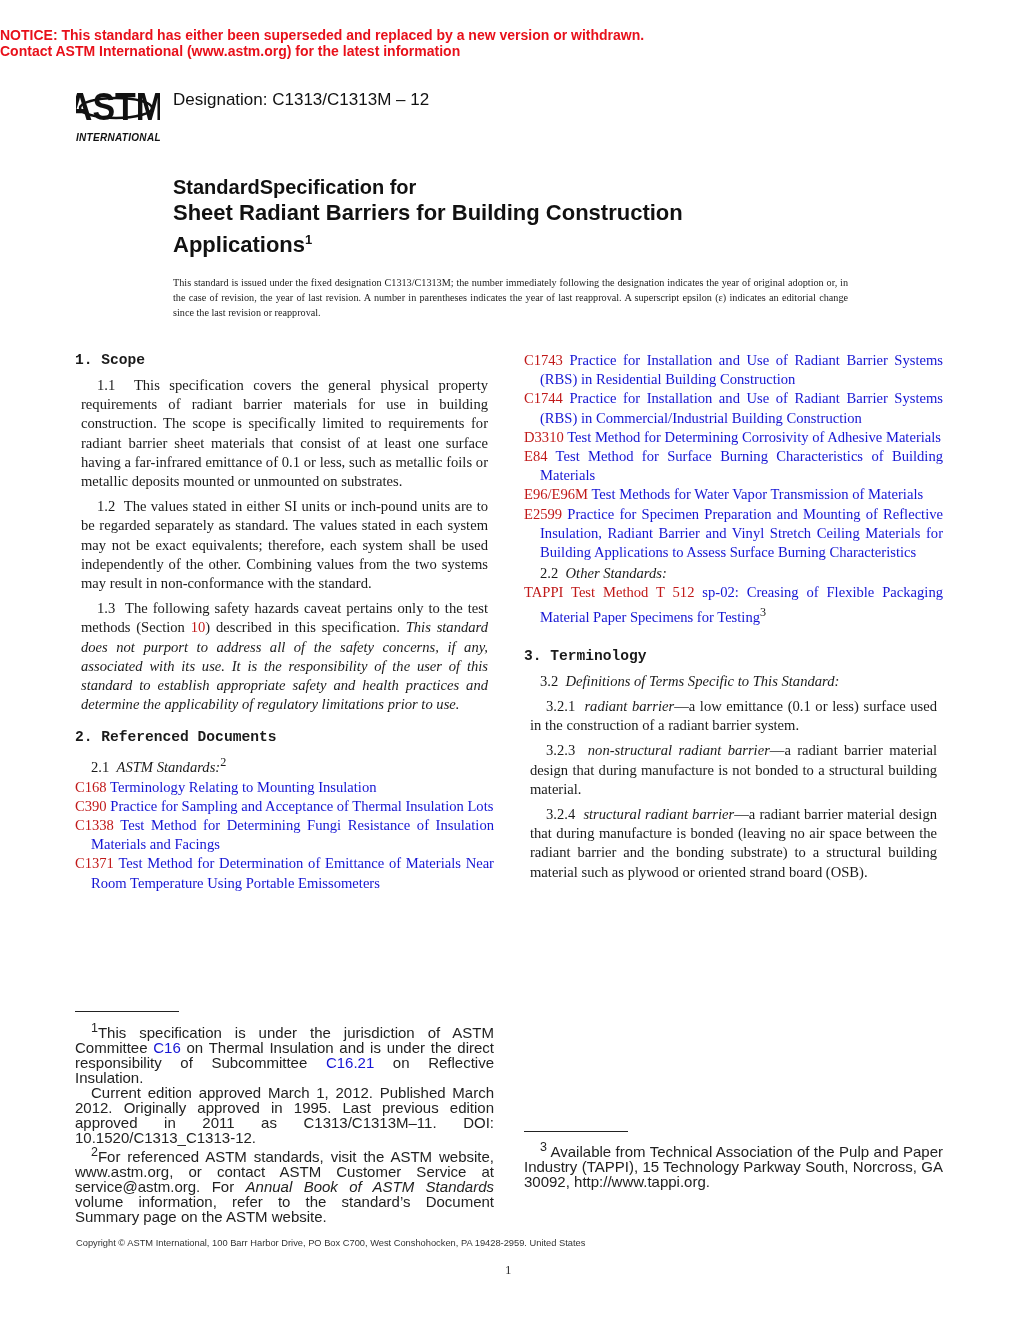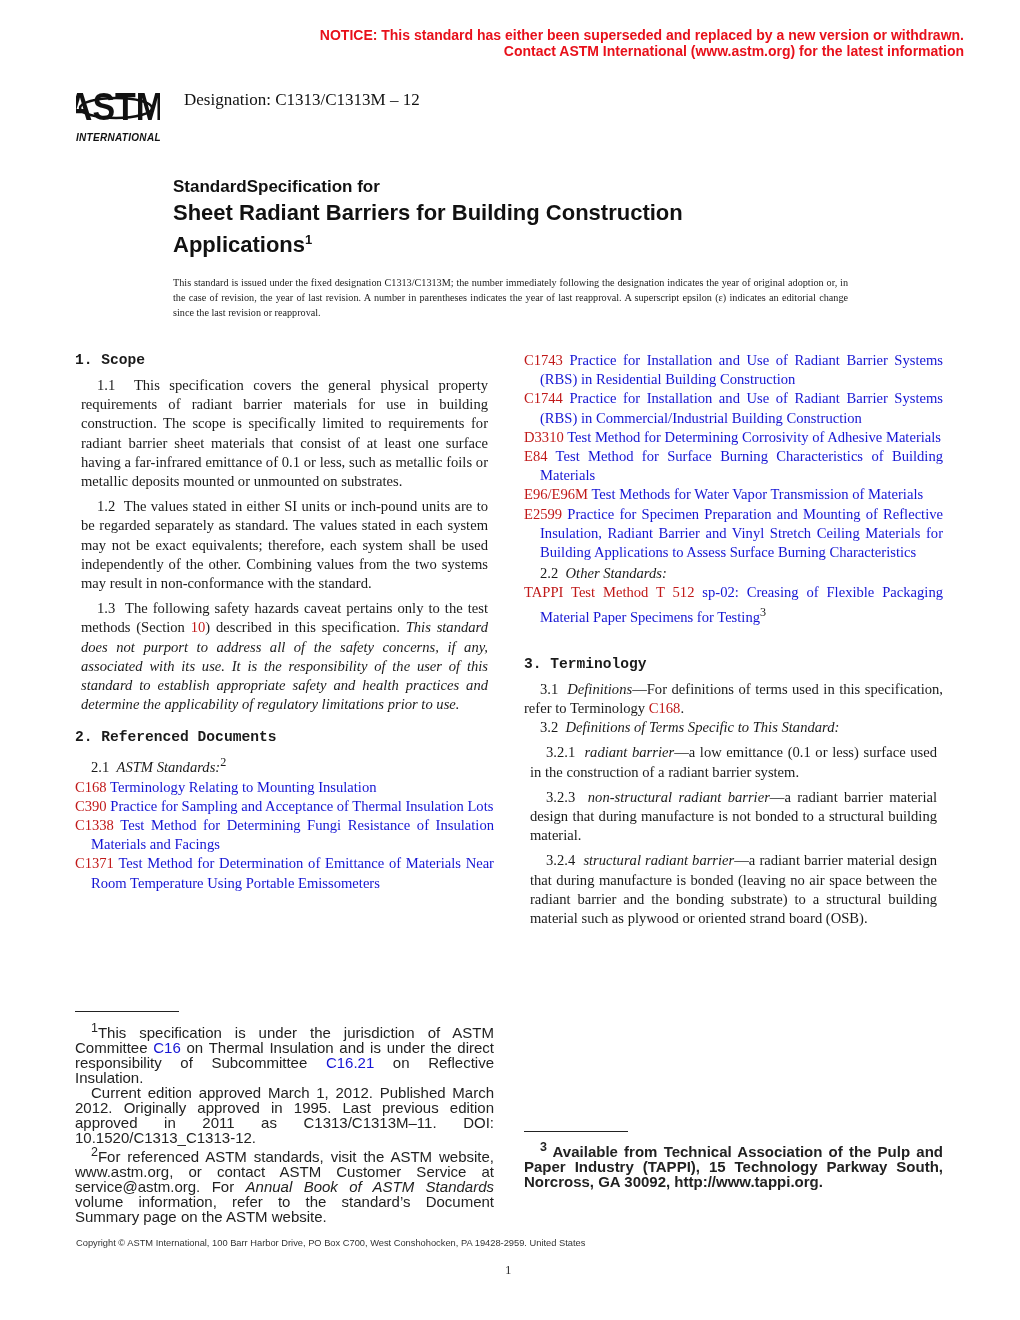--- a/index.html
+++ b/index.html
@@ -1,43 +1,43 @@
 <!DOCTYPE html>
 <html><head>
 <meta charset="utf-8">
 <style>
   html, body { margin:0; padding:0; background:#ffffff; }
   body { width:1020px; height:1320px; position:relative; overflow:hidden; color:#1a1a1a; }
-  .notice { position:absolute; top:27px; left:0; width:964px; text-align:right;
+  .notice { position:absolute; top:27px; left:0; width:964px; text-align:left;
     font-family:"Liberation Sans", sans-serif; font-weight:bold; font-size:14px; line-height:16px; color:#e8101a; }
   .logo { position:absolute; left:76px; top:80px; width:84px; height:64px; }
   .logo svg { display:block; }
   .logo-intl { position:absolute; left:0; top:52px; width:84px; text-align:center;
     font-family:"Liberation Sans", sans-serif; font-weight:bold; font-style:italic; font-size:10px; letter-spacing:0.3px; color:#111; }
-  .designation { position:absolute; left:184px; top:90px; font-family:Liberation Serif, serif; font-size:17px; color:#111; }
+  .designation { position:absolute; left:173px; top:90px; font-family:Liberation Sans, sans-serif; font-size:17px; color:#111; }
   .title { position:absolute; left:173px; top:175px; font-family:"Liberation Sans", sans-serif; font-weight:bold; color:#111; }
-  .title .t1 { font-size:17px; line-height:24px; }
+  .title .t1 { font-size:20px; line-height:24px; }
   .title .t2 { font-size:22px; line-height:27px; }
   .title sup { font-size:13px; }
   .issued { position:absolute; left:173px; top:275px; width:675px; font-family:"Liberation Serif", serif; font-size:10.2px;
     line-height:15px; text-align:justify; color:#222; }
   .col { position:absolute; font-family:"Liberation Serif", serif; font-size:14.6px; line-height:19.2px; color:#1a1a1a; }
   .col-left { left:75px; top:351px; width:419px; }
   .col-right { left:524px; top:351px; width:419px; }
   h2 { font-family:Liberation Mono, monospace; font-weight:bold; font-size:14.6px; margin:0 0 6px 0; line-height:19px; }
   p { margin:6px; text-align:justify; }
   .para { text-indent:16px; margin-bottom:6px; }
   .it { font-style:italic; }
   .red { color:#c01818; }
   .blue { color:#1515d4; }
   .ref { padding-left:16px; text-indent:-16px; text-align:justify; margin:0; }
   .sub { text-indent:16px; margin:0; }
   .footnotes { position:absolute; font-family:"Liberation Sans", sans-serif; font-size:15px; line-height:15px; color:#222; width:419px; text-align:justify; }
   .fn-left { left:75px; top:1021px; }
-  .fn-right { left:524px; top:1140px;font-weight:bold; }
+  .fn-right { left:524px; top:1140px; }
   .fn-rule-l { position:absolute; left:75px; top:1011px; width:104px; border-top:1px solid #222; }
   .fn-rule-r { position:absolute; left:524px; top:1131px; width:104px; border-top:1px solid #222; }
   .fn p { text-indent:16px; margin:0; }
   .copyright { position:absolute; left:76px; top:1238px; font-family:"Liberation Sans", sans-serif; font-size:9.3px; color:#333; }
   .pagenum { position:absolute; left:505px; top:1262px; font-family:"Liberation Serif", serif; font-size:13px; color:#333; }
 </style>
 </head>
 <body>
 
 <div class="notice">
@@ -85,24 +85,23 @@
 </div>
 
 <div class="col col-right">
   <p class="ref"><span class="red">C1743</span> <span class="blue">Practice for Installation and Use of Radiant Barrier Systems (RBS) in Residential Building Construction</span></p>
   <p class="ref"><span class="red">C1744</span> <span class="blue">Practice for Installation and Use of Radiant Barrier Systems (RBS) in Commercial/Industrial Building Construction</span></p>
   <p class="ref"><span class="red">D3310</span> <span class="blue">Test Method for Determining Corrosivity of Adhesive Materials</span></p>
   <p class="ref"><span class="red">E84</span> <span class="blue">Test Method for Surface Burning Characteristics of Building Materials</span></p>
   <p class="ref"><span class="red">E96/E96M</span> <span class="blue">Test Methods for Water Vapor Transmission of Materials</span></p>
   <p class="ref"><span class="red">E2599</span> <span class="blue">Practice for Specimen Preparation and Mounting of Reflective Insulation, Radiant Barrier and Vinyl Stretch Ceiling Materials for Building Applications to Assess Surface Burning Characteristics</span></p>
   <p class="sub" style="margin-top:2px;"><span>2.2</span>&nbsp; <span class="it">Other Standards:</span></p>
-  <p class="ref" style="margin-bottom:28px;"><span class="red">TAPPI Test Method T 512</span> <span class="blue">sp-02: Creasing of Flexible Packaging Material Paper Specimens for Testing</span><sup>3</sup></p>
+  <p class="ref" style="margin-bottom:20px;"><span class="red">TAPPI Test Method T 512</span> <span class="blue">sp-02: Creasing of Flexible Packaging Material Paper Specimens for Testing</span><sup>3</sup></p>
 
   <h2>3.  Terminology</h2>
-  <p class="sub" style="text-align:justify;"><span>3.1</span>&nbsp; <span class="it">Definitions</span><span>—For definitions of terms used in this specification, refer to Terminology </span><span class="red">C168</span>.</p>
   <p class="sub"><span>3.2</span>&nbsp; <span class="it">Definitions of Terms Specific to This Standard:</span></p>
   <p class="para"><span>3.2.1</span>&nbsp; <span class="it">radiant barrier</span><span>—a low emittance (0.1 or less) surface used in the construction of a radiant barrier system.</span></p>
   <p class="para"><span>3.2.3</span>&nbsp; <span class="it">non-structural radiant barrier</span><span>—a radiant barrier material design that during manufacture is not bonded to a structural building material.</span></p>
   <p class="para"><span>3.2.4</span>&nbsp; <span class="it">structural radiant barrier</span><span>—a radiant barrier material design that during manufacture is bonded (leaving no air space between the radiant barrier and the bonding substrate) to a structural building material such as plywood or oriented strand board (OSB).</span></p>
 </div>
 
 <div class="fn-rule-r"></div>
 <div class="footnotes fn-right fn">
   <p><sup>3</sup> <span>Available from Technical Association of the Pulp and Paper Industry (TAPPI), 15 Technology Parkway South, Norcross, GA 30092, http://www.tappi.org.</span></p>
 </div>

